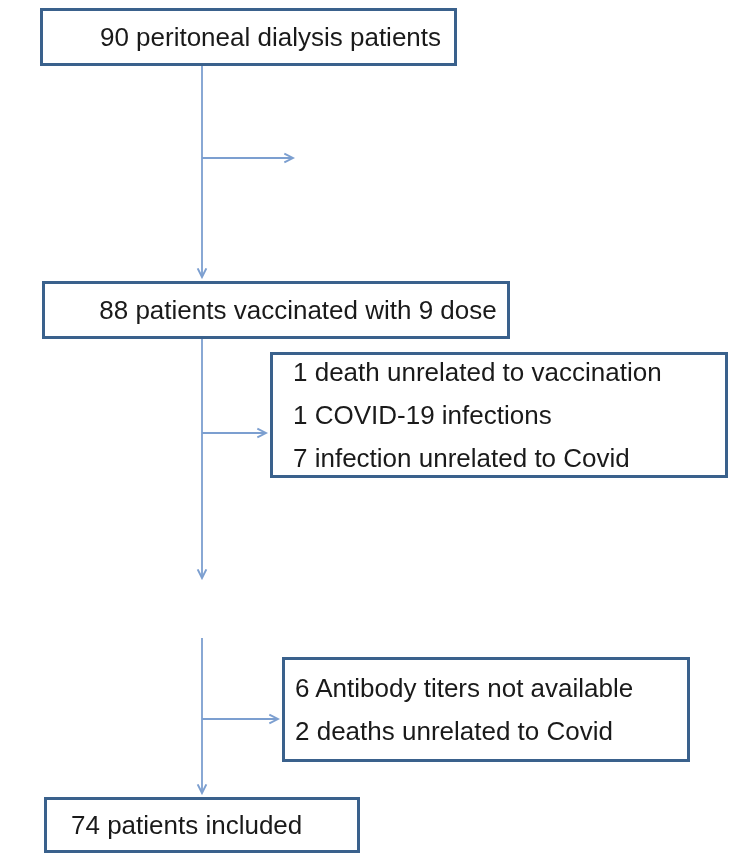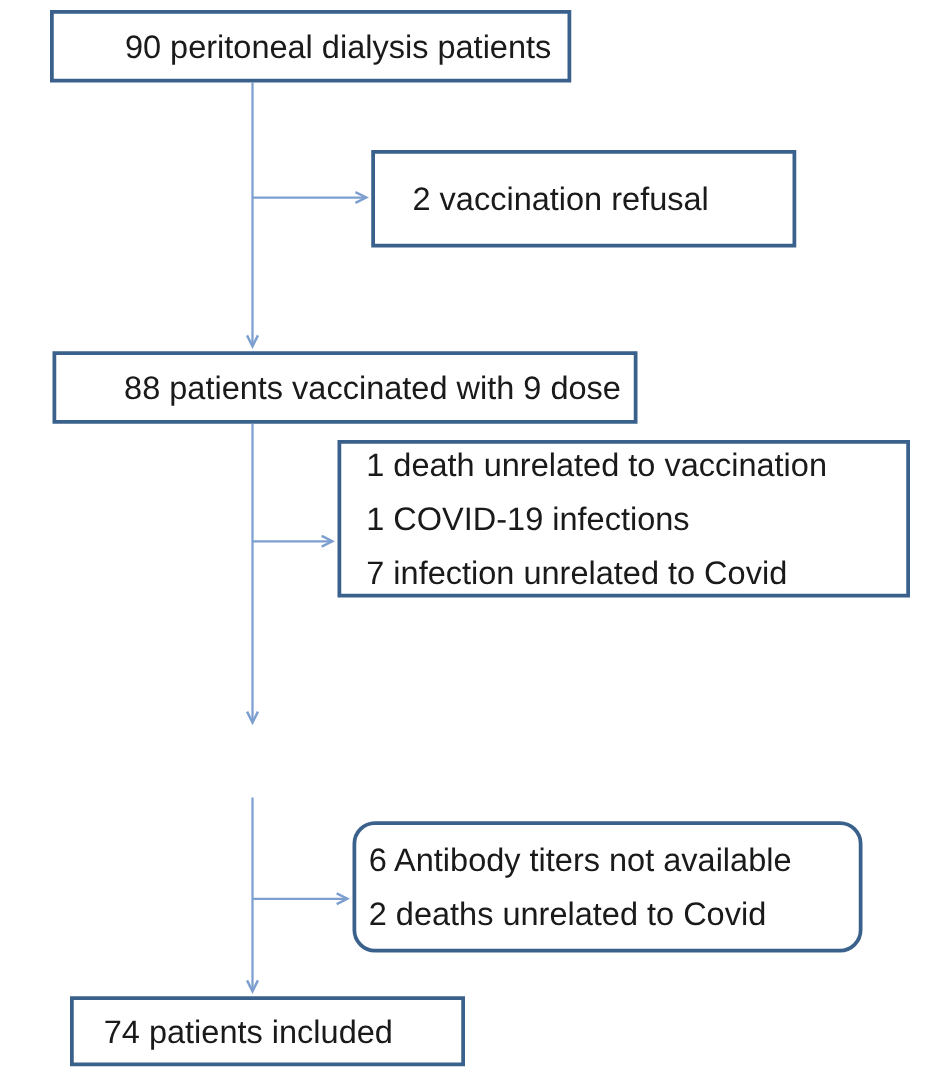--- a/index.html
+++ b/index.html
@@ -46,22 +46,22 @@
     padding-left: 44px;
   }
   .box.center { align-items: center; }
   .box.left   { align-items: flex-start; }
 
   .box-total        { left: 40px;  top: 8px;   width: 417px; height: 58px; }
   .box-refusal      { left: 297px; top: 120px; width: 340px; height: 78px;  padding-left: 30px; }
   .box-dose1        { left: 42px;  top: 281px; width: 468px; height: 58px; }
   .box-excl1        { left: 270px; top: 352px; width: 458px; height: 126px; padding-left: 20px; }
   .box-dose2        { left: 43px;  top: 582px; width: 477px; height: 56px; }
-  .box-excl2        { left: 282px; top: 657px; width: 408px; height: 105px; padding-left: 10px; border-radius: 18px; }
-  .box-included     { left: 56px;  top: 797px; width: 316px; height: 56px;  padding-left: 24px; }
+  .box-excl2        { left: 282px; top: 657px; width: 408px; height: 105px; padding-left: 10px; }
+  .box-included     { left: 44px;  top: 797px; width: 316px; height: 56px;  padding-left: 24px; }
 </style>
 </head>
 <body>
 
 <div class="stage">
 
   <svg class="connectors" width="744" height="868" viewBox="0 0 744 868" xmlns="http://www.w3.org/2000/svg">
     <defs>
       <marker id="arrow" viewBox="0 0 12 12" refX="10" refY="6" markerWidth="13" markerHeight="13" markerUnits="userSpaceOnUse" orient="auto">
         <path class="arrowhead-path" d="M2,2 L10,6 L2,10"></path>
@@ -72,23 +72,20 @@
     <line x1="202" y1="339" x2="202" y2="578" marker-end="url(#arrow)"></line>
     <line x1="202" y1="433" x2="266" y2="433" marker-end="url(#arrow)"></line>
     <line x1="202" y1="638" x2="202" y2="793" marker-end="url(#arrow)"></line>
     <line x1="202" y1="719" x2="278" y2="719" marker-end="url(#arrow)"></line>
   </svg>
 
   <div class="box box-total center">
     <div>90 peritoneal dialysis patients</div>
   </div>
 
-  <div class="box box-refusal left">
-    <div>2 vaccination refusal</div>
-  </div>
 
   <div class="box box-dose1 center">
     <div>88 patients vaccinated with 9 dose</div>
   </div>
 
   <div class="box box-excl1 left">
     <div>1 death unrelated to vaccination</div>
     <div>1 COVID-19 infections</div>
     <div>7 infection unrelated to Covid</div>
   </div>

